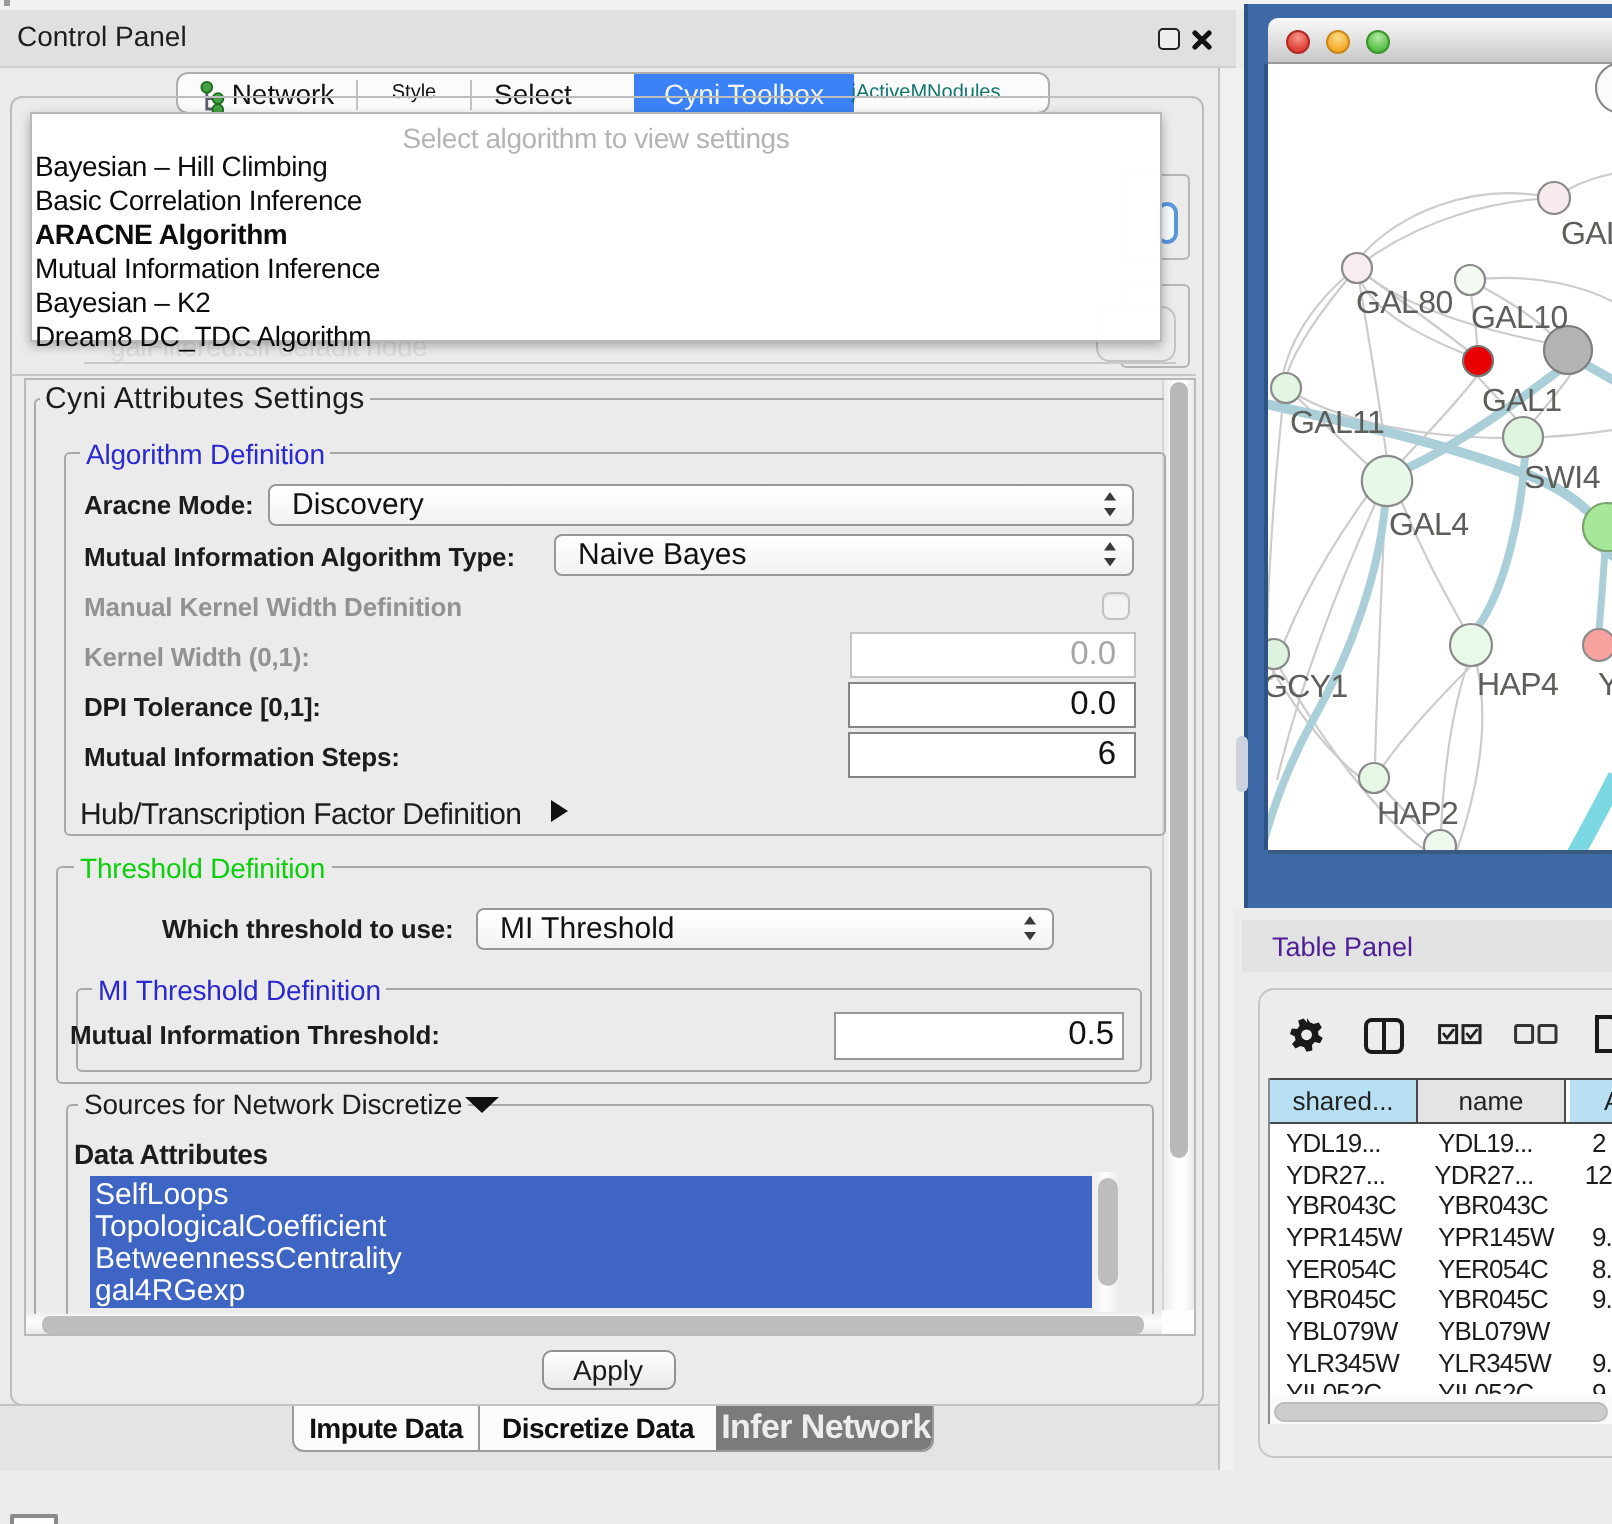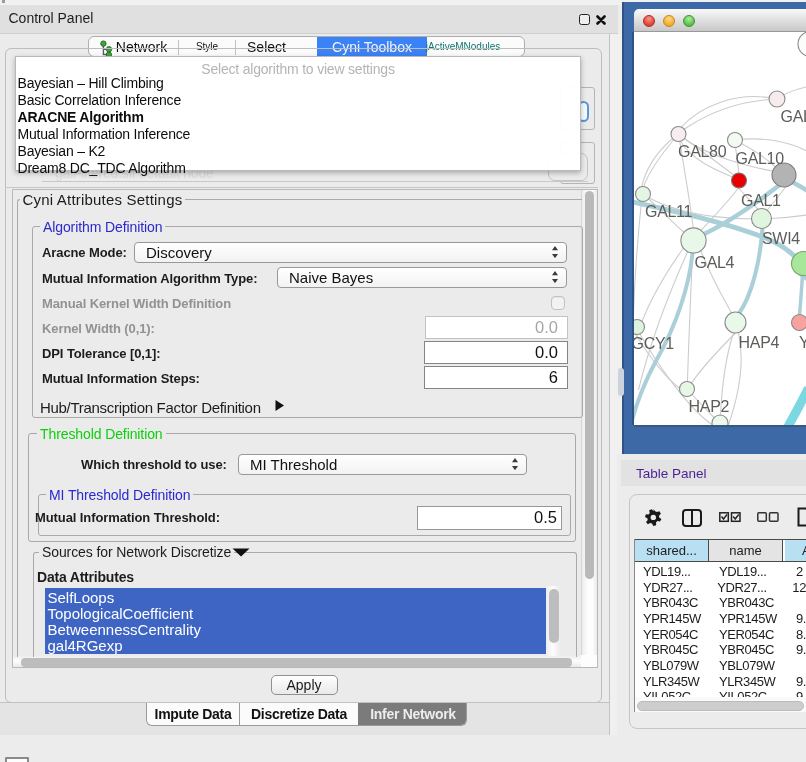--- a/index.html
+++ b/index.html
@@ -152,21 +152,21 @@
 <div class="abs" style="left:549px;top:589px;width:9.5px;height:54px;border-radius:5px;background:#bdbdbd;"></div>
 
 <div class="abs" style="left:270.5px;top:675px;width:67px;height:20px;background:linear-gradient(#ffffff,#e9e9e9);border:1px solid #909090;border-radius:5px;box-sizing:border-box;display:flex;align-items:center;justify-content:center;font-size:14px;color:#1a1a1a;">Apply</div>
 
 <div class="abs" style="left:0;top:703px;width:609px;height:31.5px;background:#e4e4e4;"></div>
 <div class="abs" style="left:0;top:702px;width:609px;height:1px;background:#c2c2c2;"></div>
 <div class="abs" style="left:146px;top:703px;width:321px;height:22.5px;background:#fbfbfb;border:1px solid #9a9a9a;border-top:none;border-radius:0 0 6px 6px;box-sizing:border-box;overflow:hidden;">
   <div style="position:absolute;left:0;top:0;height:100%;width:92px;display:flex;align-items:center;justify-content:center;font-size:14px;font-weight:bold;letter-spacing:-0.3px;color:#111;">Impute Data</div>
   <div style="position:absolute;left:92px;top:0;height:100%;width:1px;background:#9a9a9a;"></div>
   <div style="position:absolute;left:93px;top:0;height:100%;width:118px;display:flex;align-items:center;justify-content:center;font-size:14px;font-weight:bold;letter-spacing:-0.3px;color:#111;">Discretize Data</div>
-  <div style="position:absolute;left:211px;top:0;height:100%;width:110px;display:flex;align-items:center;justify-content:center;font-size:14px;font-weight:bold;letter-spacing:-0.3px;color:#ededed;background:#7b7b7b;">Infer Network</div>
+  <div style="position:absolute;left:211px;top:0;height:100%;width:110px;display:flex;align-items:center;justify-content:center;font-size:17px;font-weight:bold;letter-spacing:-0.3px;color:#ededed;background:#7b7b7b;">Infer Network</div>
 </div>
 
 <div class="abs" style="left:5px;top:757px;width:20px;height:10px;background:#fdfdfd;border:2px solid #8a8a8a;border-radius:1px;"></div>
 
 <div class="abs" style="left:622px;top:2px;width:184px;height:452px;background:#3e69a7;"></div>
 <div class="abs" style="left:622px;top:2px;width:2px;height:452px;background:#2f5384;"></div>
 <div class="abs" style="left:632px;top:32px;width:1.5px;height:393px;background:#2f5384;"></div>
 <div class="abs" style="left:633.5px;top:425px;width:172.5px;height:2px;background:#39597e;"></div>
 <div class="abs" style="left:618px;top:368px;width:5.5px;height:28px;background:#ccd3dc;border-radius:3px;"></div>
 

